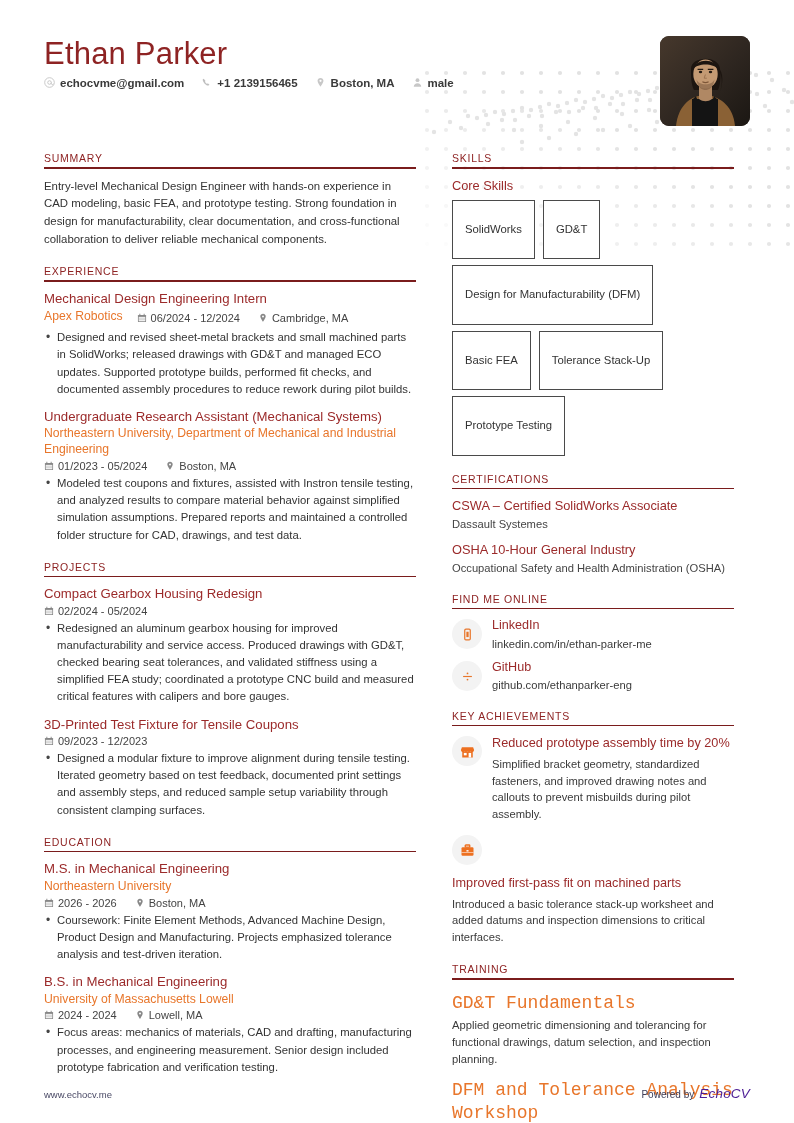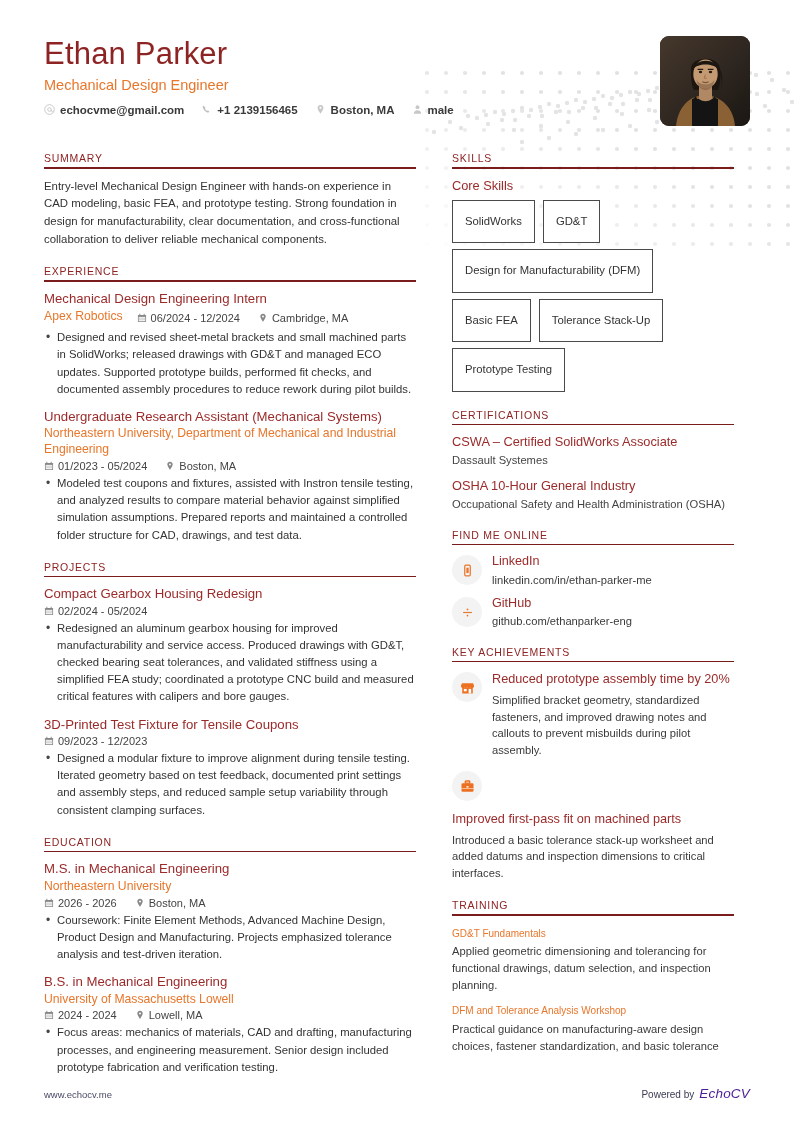--- a/index.html
+++ b/index.html
@@ -113,21 +113,21 @@
   }
   ul.bullets li::before {
     content: "•"; position: absolute; left: -11px; top: -1px; color: #444; font-size: 12px;
   }
 
   
   .skill-group-title { font-size: 12.8px; color: #9B2A2A; margin: 0 0 7px 0; font-weight: 400; }
   .chips { display: flex; flex-wrap: wrap; gap: 6px 8px; }
   .chip {
     border: 1px solid #4a4a4a;
-    padding: 14px 12px;
+    padding: 22px 12px;
     font-size: 11.3px;
     color: #333;
     background: #fff;
     line-height: 1.2;
   }
 
   
   .cert { margin-bottom: 9px; }
   .cert:last-child { margin-bottom: 0; }
   .cert-name { font-size: 12.8px; color: #9B2A2A; margin: 0 0 2px 0; font-weight: 400; line-height:1.25; }
@@ -148,21 +148,21 @@
 
   
   .ach-row { display: flex; align-items: flex-start; gap: 10px; margin-bottom: 11px; }
   .ach-row:last-child { margin-bottom: 0; flex-direction: column; }
   .ach-title { font-size: 12.7px; color: #9B2A2A; line-height: 1.3; margin: 0 0 4px 0; }
   .ach-desc { font-size: 11.2px; color: #3a3a3a; line-height: 1.5; margin: 0; }
 
   
   .tr { margin-bottom: 9px; }
   .tr:last-child { margin-bottom: 0; }
-  .tr-name { font-size: 10px; color: #E8762B; margin: 12px 0 3px 0; font-weight: 400; line-height: 1.25; }
+  .tr-name { font-size: 18px; color: #E8762B; margin: 12px 0 3px 0; font-weight: 400; line-height: 1.25; font-family: Liberation Mono, monospace; }
   .tr-desc { font-size: 11.2px; color: #3a3a3a; line-height: 1.5; margin: 0; }
 
   
   .footer {
     position: absolute; left: 0; right: 0; bottom: 22px;
     padding: 0 44px;
     display: flex; justify-content: space-between; align-items: baseline;
     z-index: 3;
   }
   .footer-left { font-size: 9.5px; color: #4a4a66; }
@@ -209,21 +209,20 @@
       <use href="#arc1" transform="translate(243,-36)"></use>
     </g>
   </svg>
 </div>
 
 <div class="page">
 
   <div class="header">
     <div class="header-left">
       <h1 class="name">Ethan Parker</h1>
-      <div class="role">Mechanical Design Engineer</div>
       <div class="contact-row">
 
         <div class="contact-item">
           <span class="ci">
             <svg viewBox="0 0 16 16" width="11" height="11">
                 <circle cx="8" cy="8" r="7" fill="none" stroke="#8a8a8a" stroke-width="1.2"></circle>
                 <circle cx="8" cy="8" r="2.6" fill="none" stroke="#8a8a8a" stroke-width="1.2"></circle>
                 <path d="M10.6 8v1.6a1.8 1.8 0 0 0 3.3 .6" fill="none" stroke="#8a8a8a" stroke-width="1.2"></path>
               </svg>
           </span>

